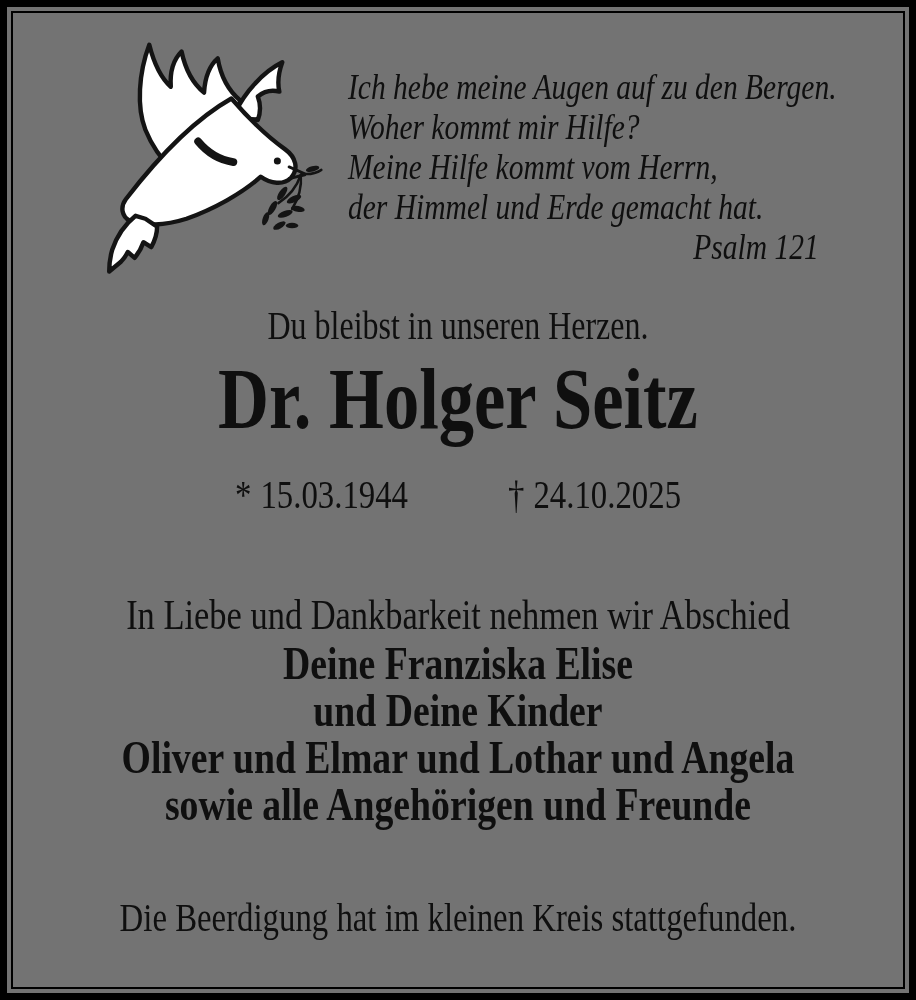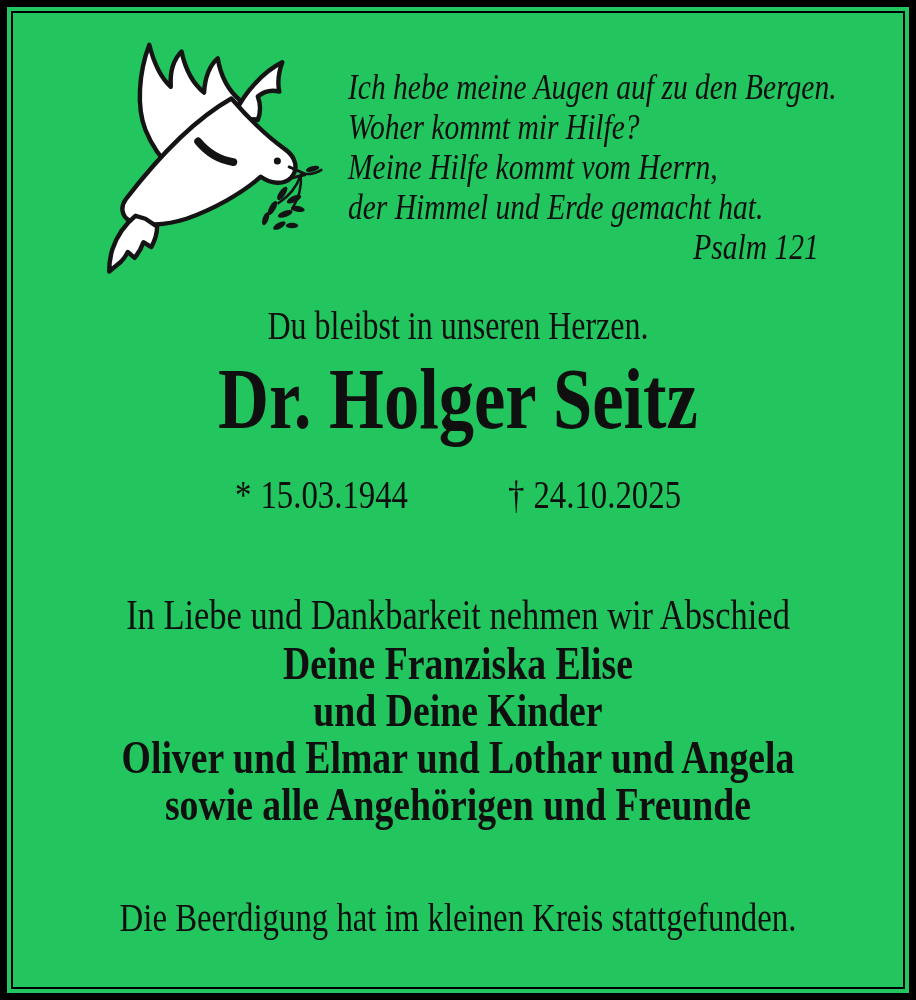--- a/index.html
+++ b/index.html
@@ -1,20 +1,20 @@
 <!DOCTYPE html>
 <html><head>
 <meta charset="utf-8">
 <style>
   html,body{margin:0;padding:0;background:#e8e8e8;}
   .page{
     position:relative;
     width:916px;height:1000px;
     margin:0 auto;
-    background:#22c55e;
+    background:#737373;
     font-family:"Liberation Serif","DejaVu Serif",serif;
     color:#0f0f0f;
     overflow:hidden;
   }
   .frame-outer{position:absolute;inset:0;border:7px solid #000;pointer-events:none;}
   .frame-inner{position:absolute;inset:11px;border:2px solid #000;pointer-events:none;}
 
   .dove{position:absolute;left:86px;top:32px;width:240px;height:264px;}
 
   .psalm{

